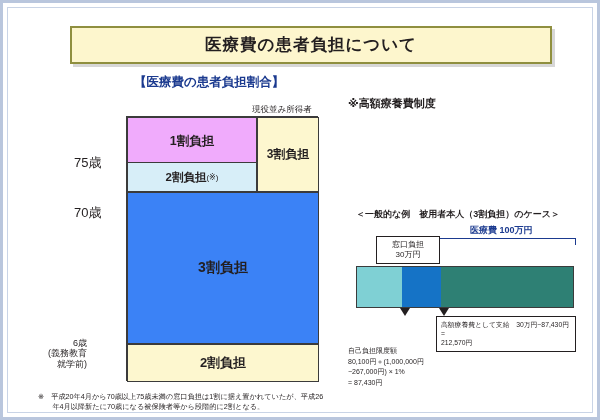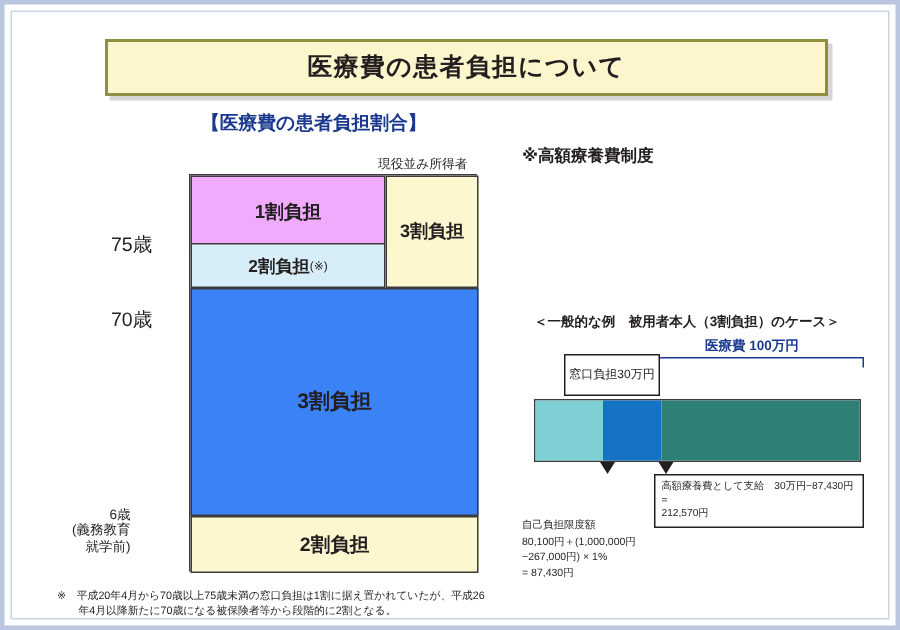--- a/index.html
+++ b/index.html
@@ -115,21 +115,21 @@
   .iryohi-line{
     position:absolute;left:368px;top:230px;width:198px;height:6px;
     border-left:1px solid #1b3a8f;border-right:1px solid #1b3a8f;
     border-top:1px solid #1b3a8f;
   }
 
   .madoguchi-box{
     position:absolute;left:368px;top:228px;width:62px;height:26px;
     border:1px solid #231f20;background:#ffffff;
     font-size:8px;color:#231f20;text-align:center;line-height:1.25;
-    display:flex;align-items:center;justify-content:center;
+    display:flex;flex-direction:column;align-items:center;justify-content:center;
   }
 
   .bar{
     position:absolute;left:348px;top:258px;width:218px;height:42px;
     border:1px solid #3b3b3b;box-sizing:border-box;
     display:flex;
   }
   .bar .seg{height:100%;}
   .seg-1{background:#7fd0d4;}
   .seg-2{background:#1573c6;}

